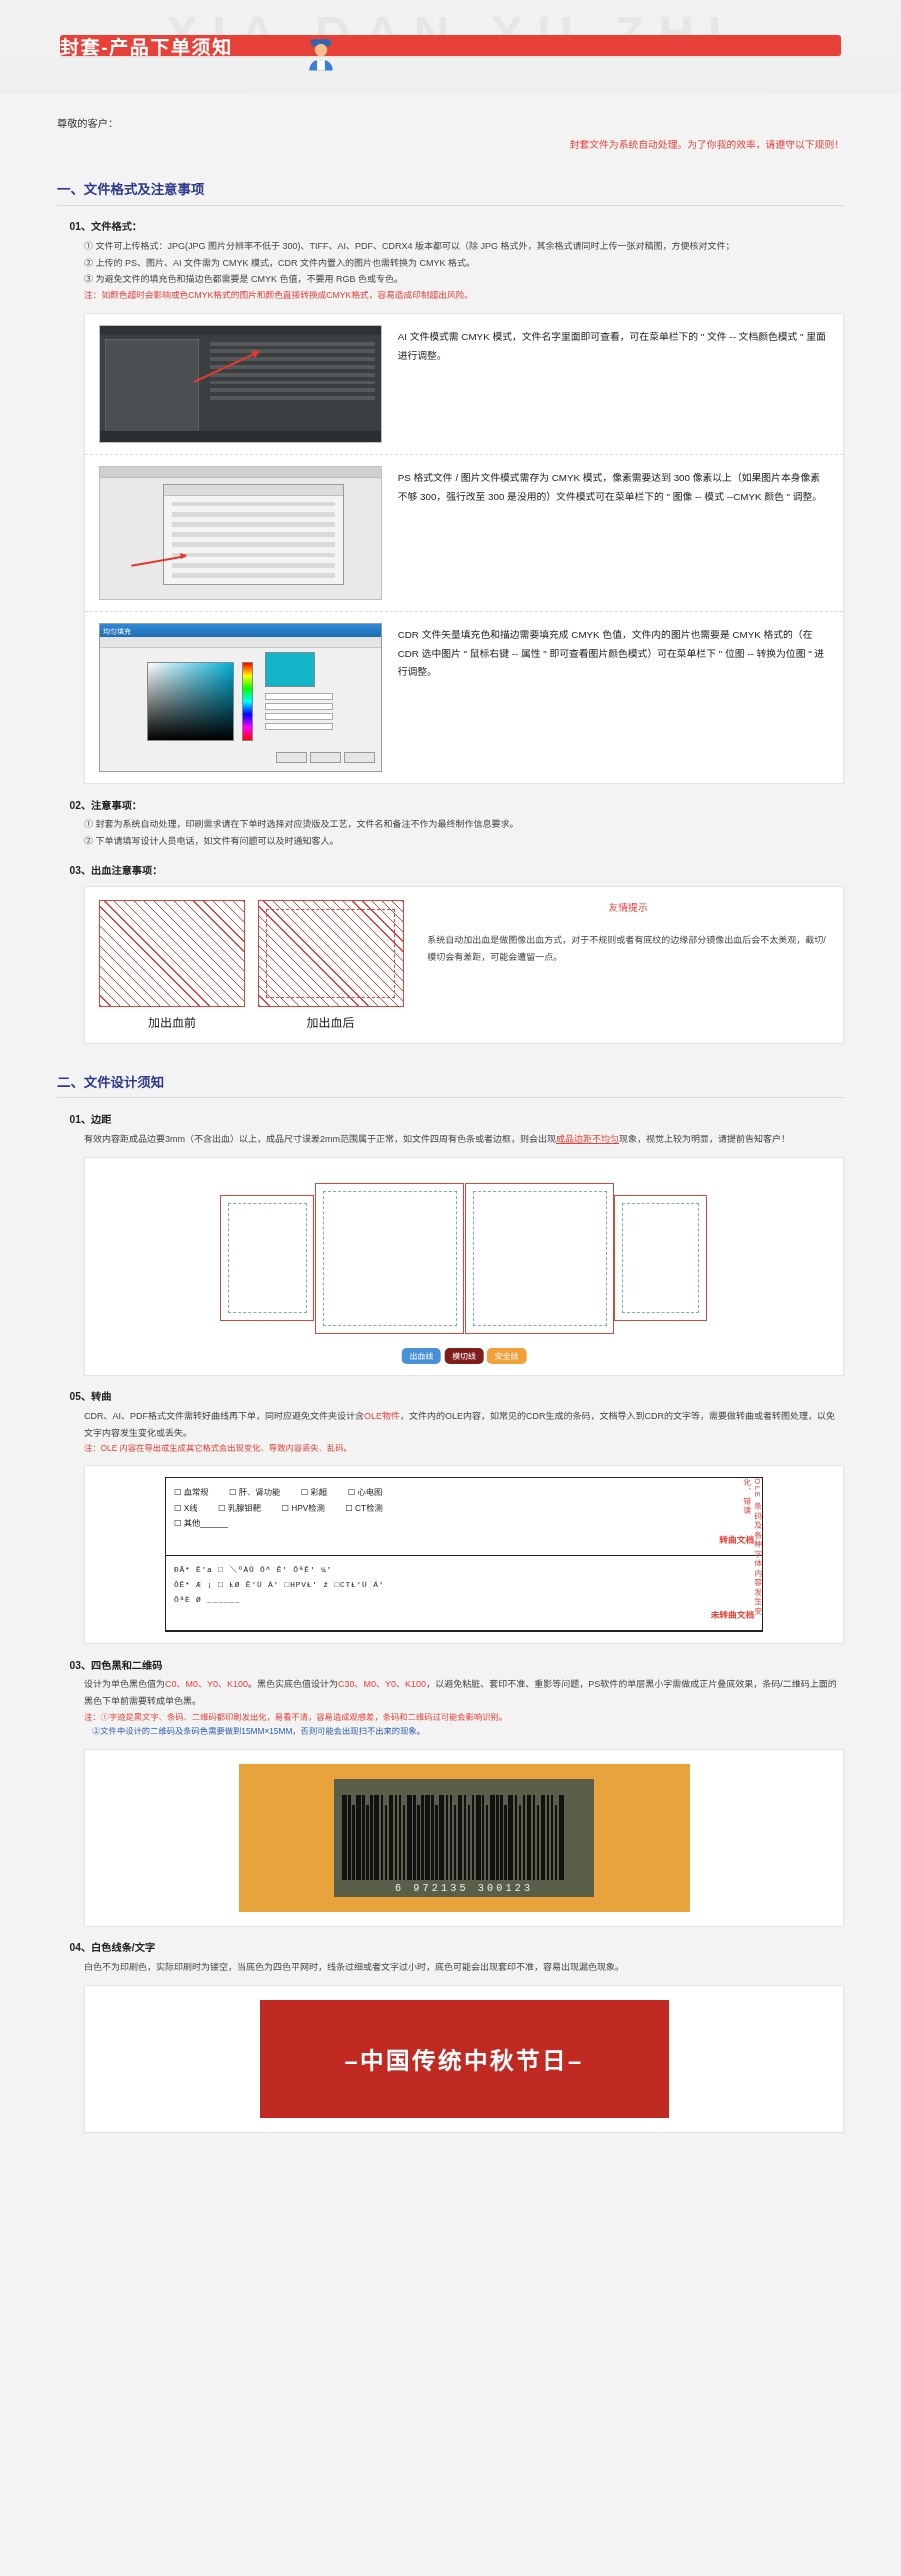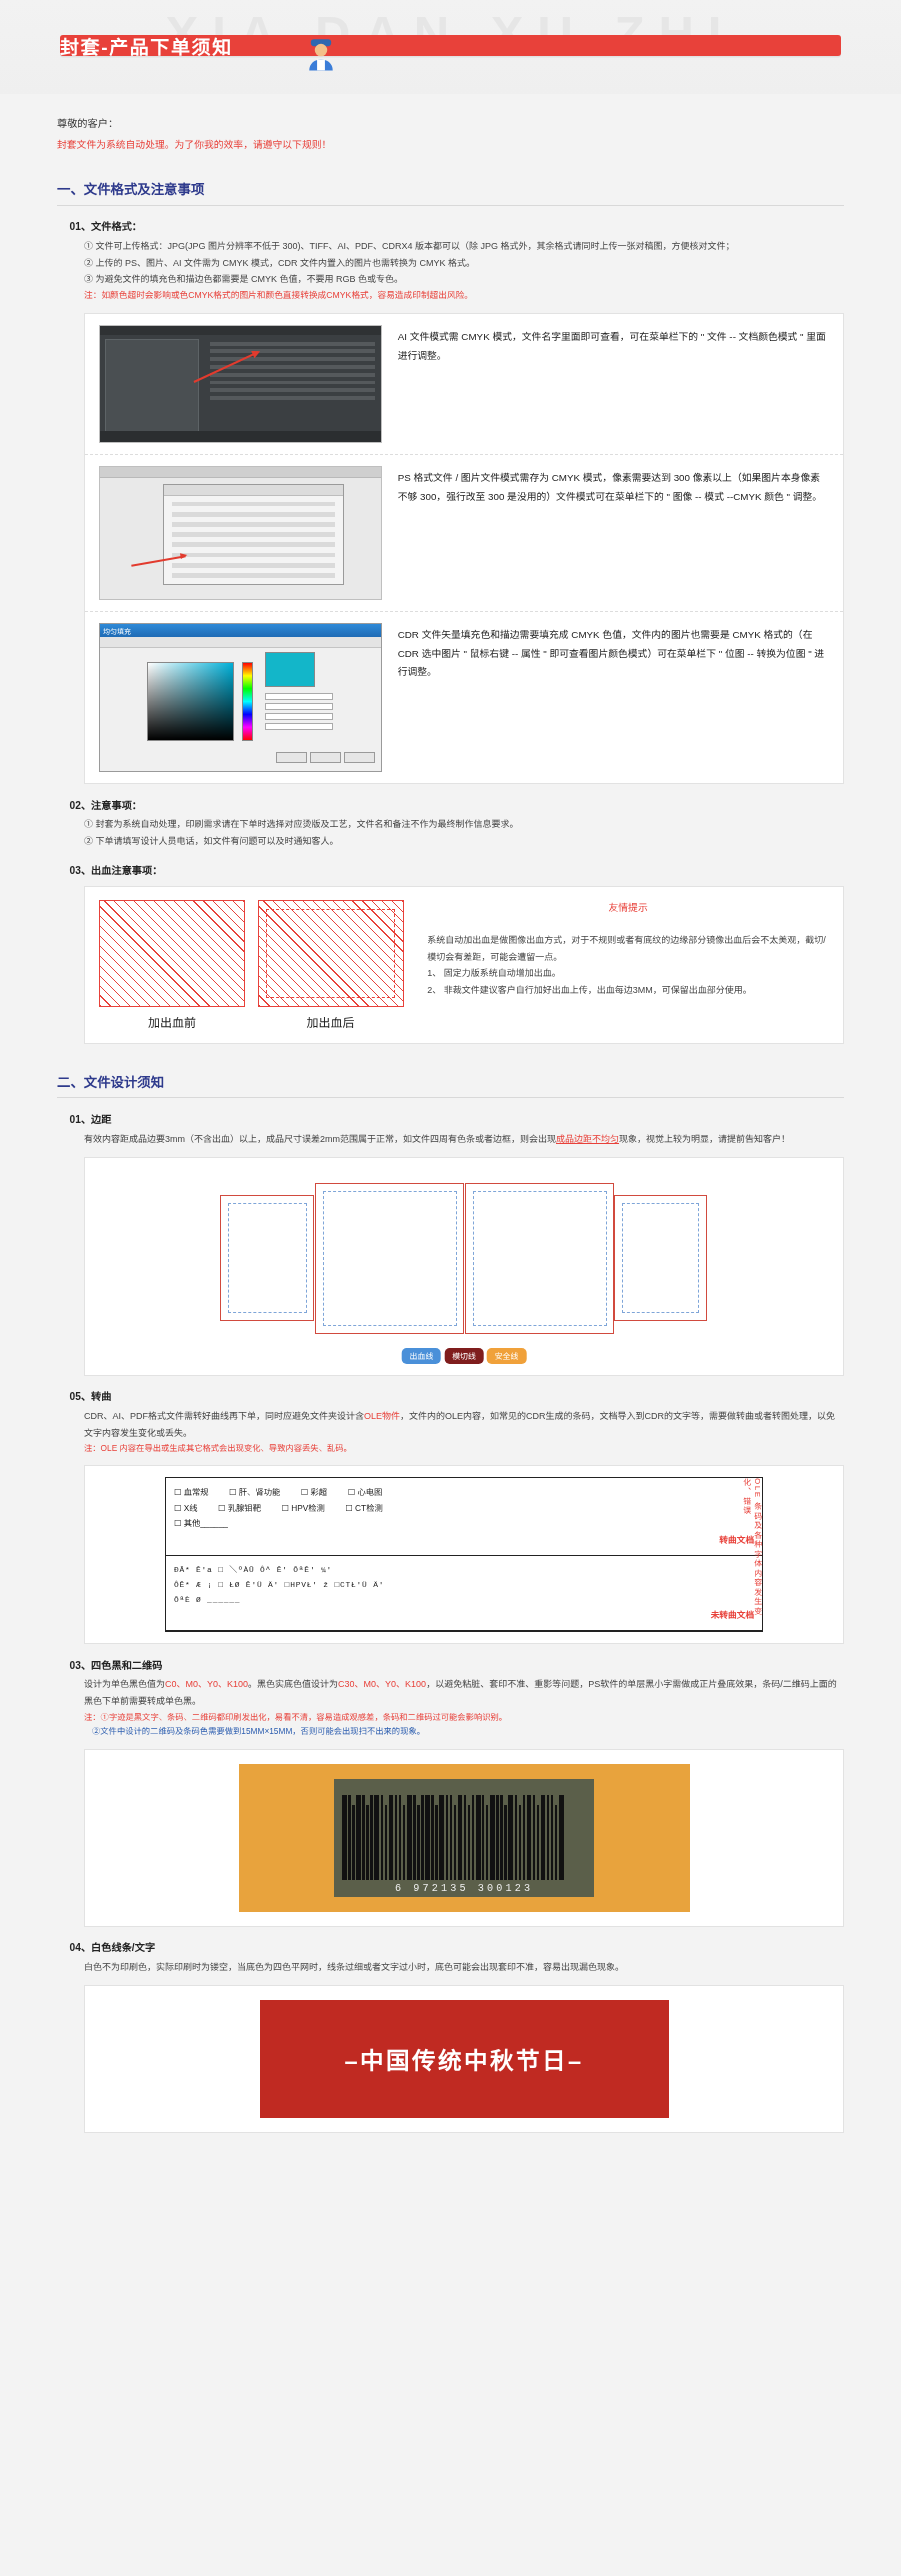--- a/index.html
+++ b/index.html
@@ -55,21 +55,21 @@
     left:50%;
     margin-left:-148px;
     top:36px;
     width:36px; height:36px;
   }
 
   
   .content { padding:0 57px; }
 
   .greet { margin-top:20.5px; font-size:10.2px; color:#333; }
-  .greet .line2 { margin-top:7.9px; color:#e8413a; font-size:9.8px; }
+  .greet .line2 { margin-top:7.9px; color:#e8413a; font-size:9.8px;text-align:right; }
 
   h2.sec {
     margin:27px 0 11px 0;
     font-size:13.4px;
     color:#2e3a8c;
     font-weight:bold;
     border-bottom:0.8px solid #d8d8d8;
     padding-bottom:6.3px;
   }
 
@@ -331,24 +331,20 @@
           <div class="hatch"></div>
           <div class="bleed-cap">加出血前</div>
         </div>
         <div class="bleed-col">
           <div class="hatch after"></div>
           <div class="bleed-cap">加出血后</div>
         </div>
         <div class="tipbox">
           <div class="th">友情提示</div>
           <div class="tl">系统自动加出血是做图像出血方式，对于不规则或者有底纹的边缘部分镜像出血后会不太美观，截切/模切会有差距，可能会遭留一点。</div>
-          <div class="tl">
-            <div>1、 固定力版系统自动增加出血。</div>
-            <div>2、 非裁文件建议客户自行加好出血上传，出血每边3MM，可保留出血部分使用。</div>
-          </div>
         </div>
       </div>
     </div>
 
     <h2 class="sec">二、文件设计须知</h2>
 
     <div class="sub">01、边距</div>
     <div class="para">
       <span>有效内容距成品边要3mm（不含出血）以上，成品尺寸误差2mm范围属于正常，如文件四周有色条或者边框，则会出现</span><span class="redu">成品边距不均匀</span><span>现象，视觉上较为明显，请提前告知客户！</span>
     </div>

